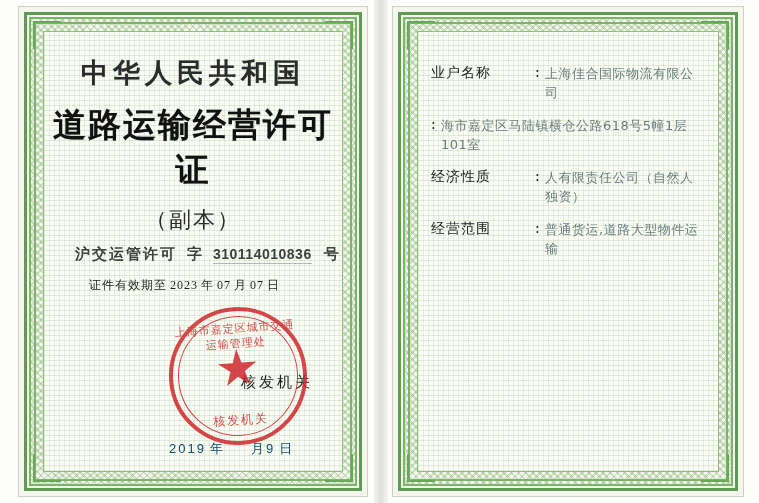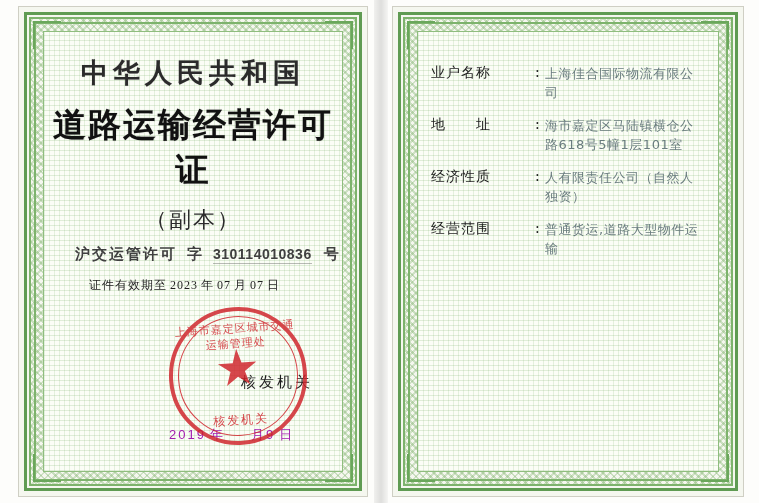--- a/index.html
+++ b/index.html
@@ -170,24 +170,24 @@
     right: 24px;
     top: 336px;
     font-family: "DejaVu Serif", serif;
     font-size: 15px;
     letter-spacing: 3px;
     color: #1f1f1f;
   }
   .date-line {
     position: absolute;
     left: 120px;
-    bottom: 22px;
+    bottom: 8px;
     font-family: "DejaVu Serif", serif;
     font-size: 13px;
-    color: #a21caf;
+    color: #0c4a6e;
     letter-spacing: 2px;
     display: flex;
     align-items: baseline;
   }
   .date-line .y { font-family: "Liberation Sans", sans-serif; margin-right: 4px; }
   .date-line .gap { display: inline-block; width: 26px; }
 
   
   .seal {
     position: absolute;
@@ -343,21 +343,20 @@
     <div class="content">
       <div class="fields-wrap">
 
         <div class="field">
           <span class="flabel">业户名称</span>
           <span class="colon">:</span>
           <span class="fvalue">上海佳合国际物流有限公司</span>
         </div>
 
         <div class="field">
-          <span class="flabel">地　　址</span>
           <span class="colon">:</span>
           <span class="fvalue">海市嘉定区马陆镇横仓公路618号5幢1层101室</span>
         </div>
 
         <div class="field">
           <span class="flabel">经济性质</span>
           <span class="colon">:</span>
           <span class="fvalue">人有限责任公司（自然人独资）</span>
         </div>
 

